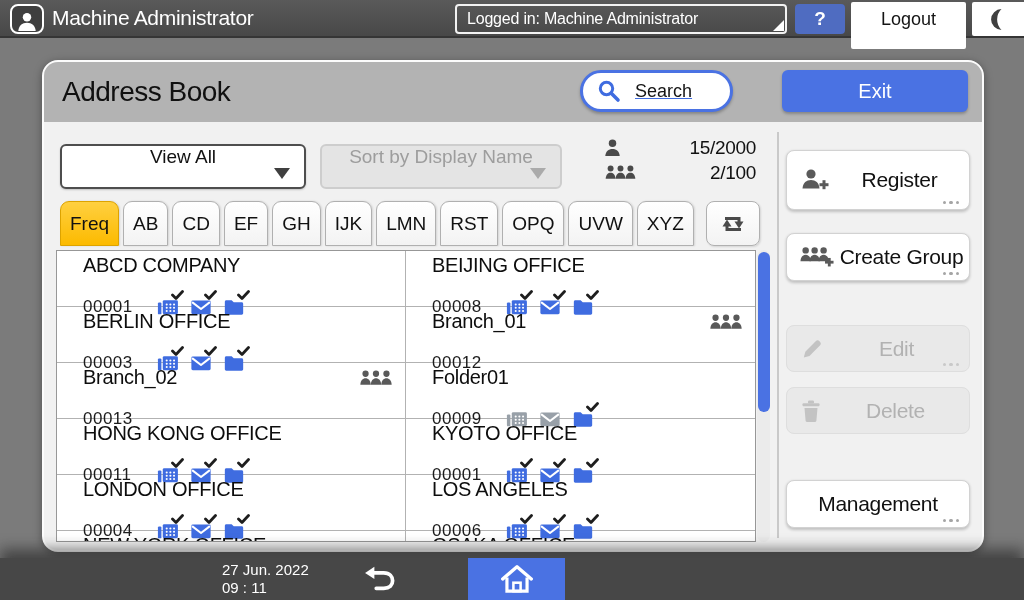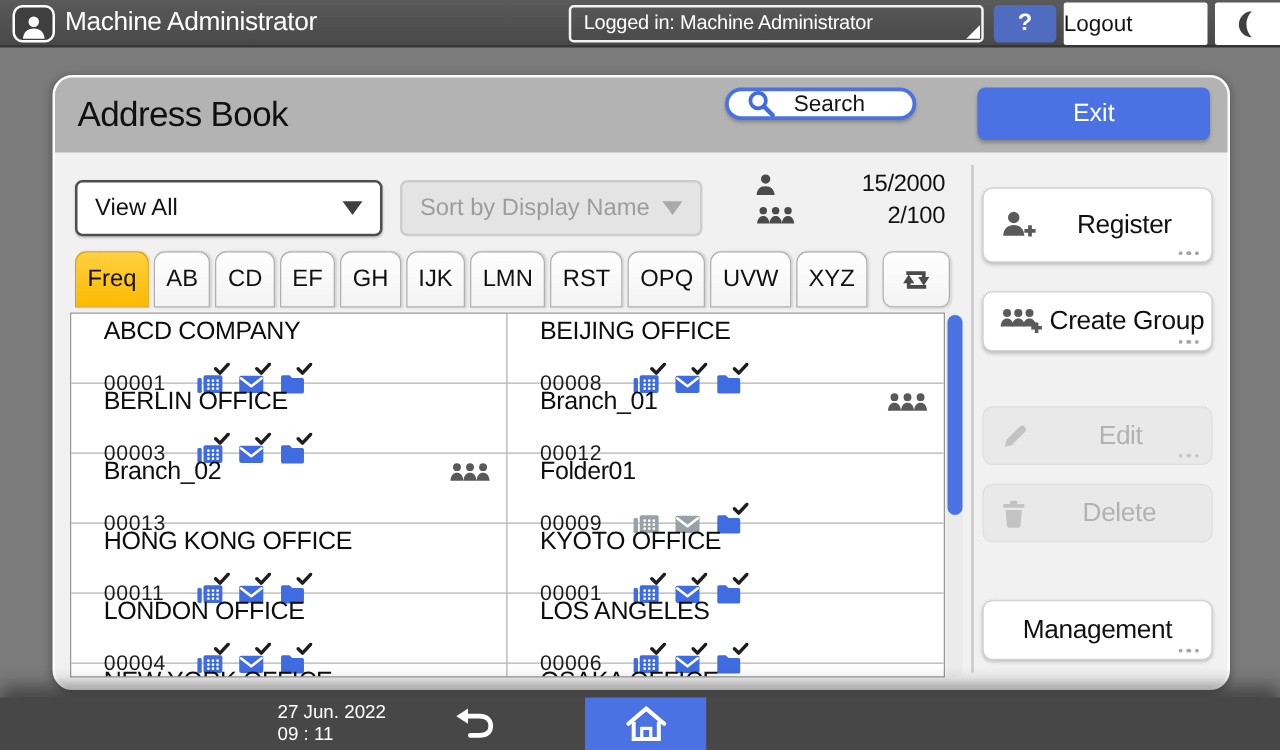--- a/index.html
+++ b/index.html
@@ -36,23 +36,23 @@
     position:absolute; right:1px; bottom:1px; width:0; height:0;
     border-style:solid; border-width:0 0 11px 11px;
     border-color:transparent transparent #fff transparent;
   }
   .help-btn {
     position:absolute; left:795px; top:4px; width:50px; height:30px;
     background:#4f6cc1; border-radius:4px; color:#fff;
     font-size:19px; font-weight:bold; text-align:center; line-height:30px;
   }
   .logout-btn {
-    position:absolute; left:851px; top:2px; width:115px; height:34px;
+    position:absolute; left:851px; top:2px; width:115px; height:47px;
     background:#fff; border-radius:2px; color:#141414;
-    font-size:18px; text-align:left; line-height:34px;
+    font-size:18px; text-align:center; line-height:34px;
   }
   .moon-btn {
     position:absolute; left:972px; top:2px; width:58px; height:34px;
     background:#fff; border-radius:2px;
     display:flex; align-items:center; justify-content:center; color:#3f3f3f;
   }
 
   
   .panel {
     position:absolute; left:42px; top:60px; width:942px; height:492px;
@@ -61,38 +61,39 @@
   }
   .panel-header {
     position:absolute; left:0; top:0; width:938px; height:60px;
     background:#b3b3b3; border-radius:14px 14px 0 0;
   }
   .panel-title {
     position:absolute; left:18px; top:0; line-height:60px;
     font-size:28px; color:#101010; letter-spacing:-0.5px;
   }
   .search-pill {
-    position:absolute; left:536px; top:8px; width:153px; height:26px;
+    position:absolute; left:536px; top:8px; width:153px; height:42px;
     background:#fff; border:3px solid #4a72e3; border-radius:22px;
     display:flex; align-items:center; color:#3f6ce0;
     box-shadow:0 2px 3px rgba(0,0,0,0.25);
+    text-decoration:underline;
   }
   .search-pill .mag { margin-left:14px; display:flex; }
   .search-pill .search-label { color:#141414; font-size:18px; margin-left:14px; }
   .exit-btn {
     position:absolute; left:738px; top:8px; width:186px; height:42px;
     background:#4a72e3; border-radius:6px; color:#fff;
     font-size:20px; text-align:center; line-height:42px;
     box-shadow:0 2px 3px rgba(0,0,0,0.25);
   }
 
   
   .select {
     position:absolute; height:45px; border-radius:6px; font-size:19px;
-    display:flex; align-items:center; padding:0 14px;
+    display:flex; align-items:center; padding:0 14px;flex-direction:column;
   }
   .select .arrow { margin-left:auto; width:0; height:0;
     border-left:8px solid transparent; border-right:8px solid transparent;
     border-top:11px solid #3f3f3f; }
   .view-select { left:16px; top:82px; width:246px; background:#fff;
     border:2px solid #4e4e4e; color:#111; box-shadow:0 1px 2px rgba(0,0,0,0.2); }
   .sort-select { left:276px; top:82px; width:242px; background:#e4e4e4;
     border:2px solid #cdcdcd; color:#9d9d9d; }
   .sort-select .arrow { border-top-color:#aaa; }
 

